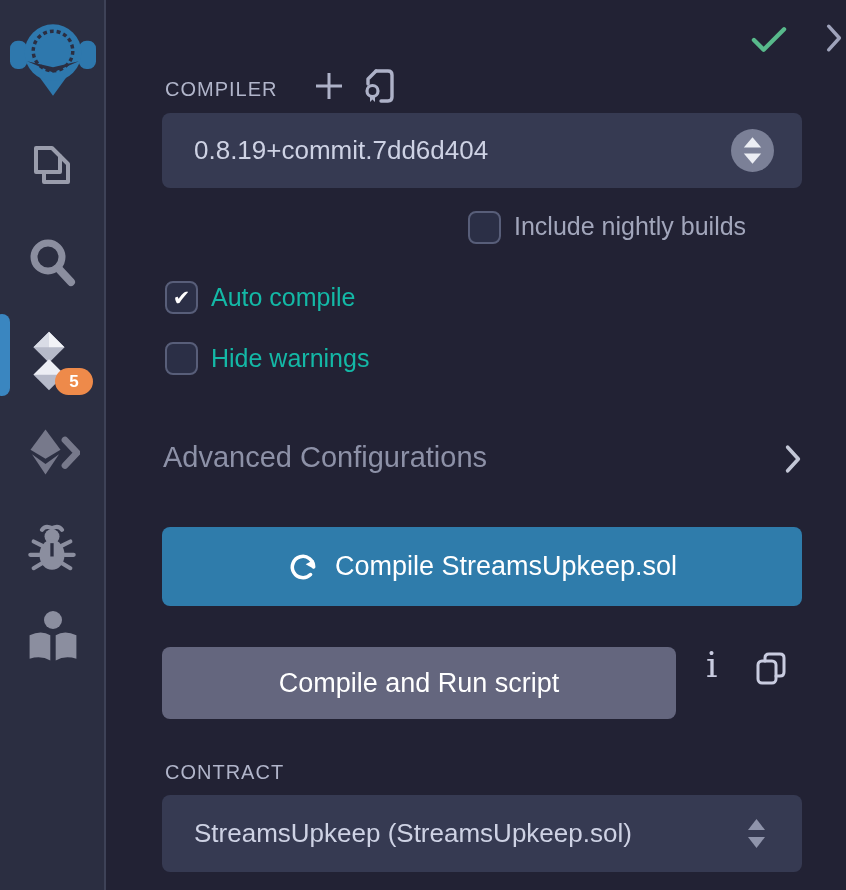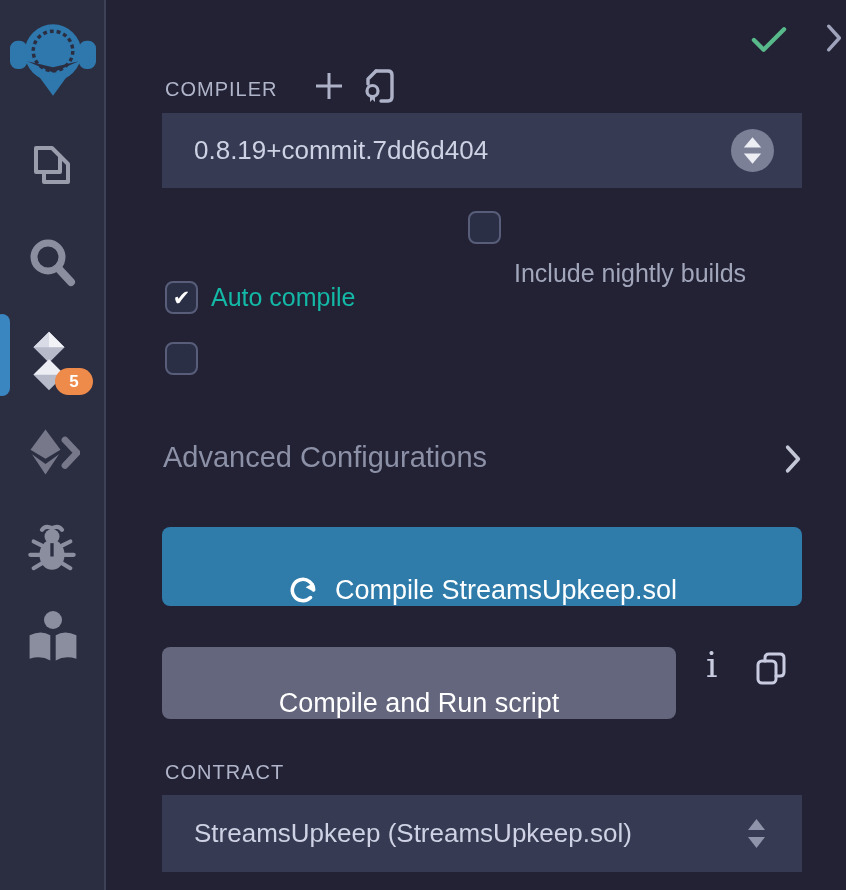--- a/index.html
+++ b/index.html
@@ -20,40 +20,40 @@
   
   .panel { position:absolute; left:108px; top:0; width:738px; height:890px; }
   .title { position:absolute; left:36px; top:18px; font-size:31px; letter-spacing:1.2px;
            font-weight:500; color:#f2f3f8; }
   .hdr-check { position:absolute; left:642px; top:26px; }
   .hdr-chev  { position:absolute; left:716px; top:23px; cursor:pointer; }
 
   .sec-label { position:absolute; font-size:20px; letter-spacing:1px; color:#b1b5ca; }
   .mini-icons { position:absolute; left:205px; top:68px; display:flex; gap:18px; align-items:center; }
 
-  .select { position:absolute; background:#363a52; border-radius:0; display:flex;
+  .select { position:absolute; background:#363a52; border-radius:8px; display:flex;
             align-items:center; cursor:pointer; }
   .select .sel-text { color:#ced2e4; font-size:26px; padding-left:32px; white-space:nowrap; }
   .ver-select { left:54px; top:113px; width:640px; height:75px; }
   .ver-circle { position:absolute; right:28px; top:16px; }
   .con-select { left:54px; top:795px; width:640px; height:77px; }
   .con-arrows { position:absolute; right:36px; top:24px; }
 
   .checkbox { position:absolute; width:33px; height:33px; border-radius:8px;
               border:2px solid #585e79; background:#2b2f46; cursor:pointer;
               display:flex; align-items:center; justify-content:center; }
   .checkbox .tick { display:none; color:#ffffff; font-size:21px; font-weight:bold; line-height:1; }
   .checkbox.checked .tick { display:block; }
   .cb-label { position:absolute; font-size:25px; color:#14b8a6; cursor:pointer; }
 
   .advanced { position:absolute; left:55px; top:441px; width:640px; display:flex;
               justify-content:space-between; align-items:flex-end; cursor:pointer; }
   .advanced .adv-text { font-size:29px; color:#8d91a7; }
 
-  .btn { position:absolute; border-radius:8px; display:flex; align-items:flex-end;
+  .btn { position:absolute; border-radius:8px; display:flex; align-items:center;
          justify-content:center; gap:16px; color:#ffffff; font-size:27px; cursor:pointer; }
   .btn-primary { left:54px; top:527px; width:640px; height:79px; background:#2f7cab; }
   .btn-secondary { left:54px; top:631px; width:514px; height:72px; background:#64667e;margin-top:16px; }
 
   .info-glyph { position:absolute; left:598px; top:644px; font-family:"DejaVu Serif",serif;
                 font-size:36px; color:#c9cce0; cursor:pointer; }
   .copy-btn { position:absolute; left:646px; top:650px; cursor:pointer; }
 
   svg { display:block; }
 </style>
@@ -177,30 +177,31 @@
           <circle cx="21" cy="21" r="21" fill="#7b8097"></circle>
           <polygon points="21,8 29.5,18 12.5,18" fill="#eceef4"></polygon>
           <polygon points="21,34 29.5,24 12.5,24" fill="#eceef4"></polygon>
         </svg>
       </div>
     </div>
 
     <div class="checkbox" style="left:360px; top:211px;">
       
     </div>
-    <div class="cb-label" style="left:406px; top:212px; color:#a2a6bb;margin-top:47px;">Include nightly builds</div>
+    <div class="cb-label" style="left:406px; top:212px; color:#a2a6bb;">Include nightly builds</div>
 
     <div class="checkbox checked" style="left:57px; top:281px;">
       <span class="tick">✔</span>
     </div>
     <div class="cb-label" style="left:103px; top:283px;">Auto compile</div>
 
     <div class="checkbox" style="left:57px; top:342px;">
       
     </div>
+    <div class="cb-label" style="left:103px; top:344px;">Hide warnings</div>
 
     <div class="advanced">
       <span class="adv-text">Advanced Configurations</span>
       <svg width="20" height="30" viewBox="0 0 16 28">
         <polyline points="3,3 13,14 3,25" fill="none" stroke="#c3c7d6" stroke-width="3.4" stroke-linecap="round" stroke-linejoin="round"></polyline>
       </svg>
     </div>
 
     <div class="btn btn-primary">
       <svg width="32" height="32" viewBox="0 0 36 36">

